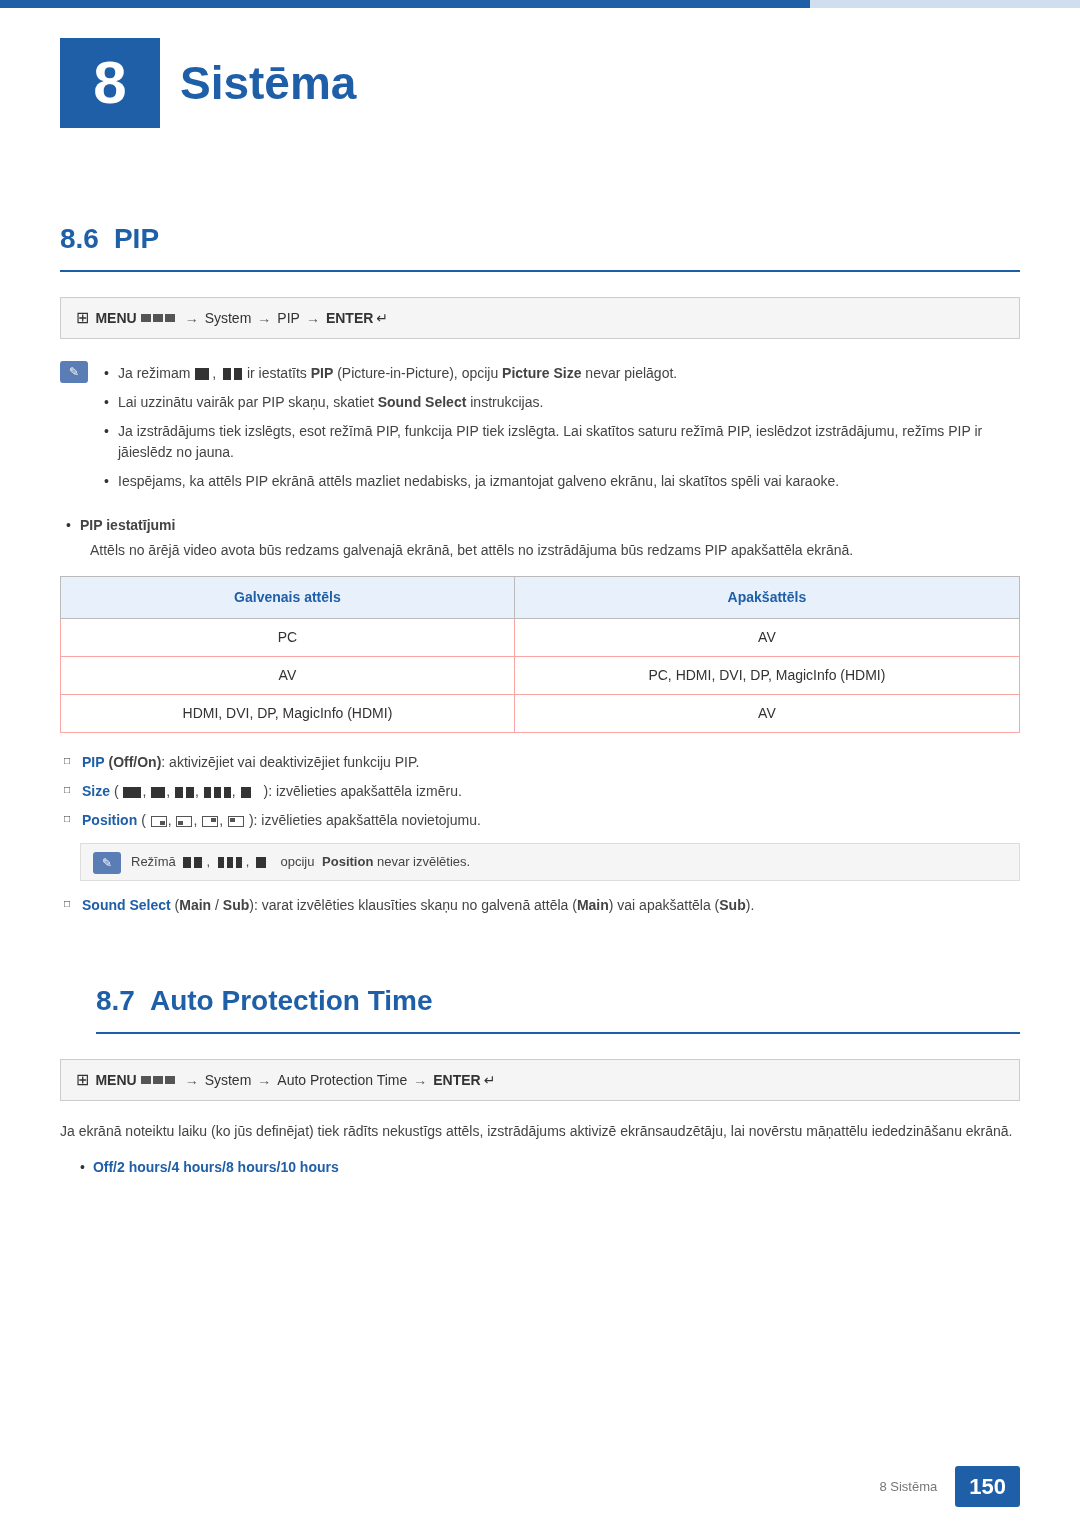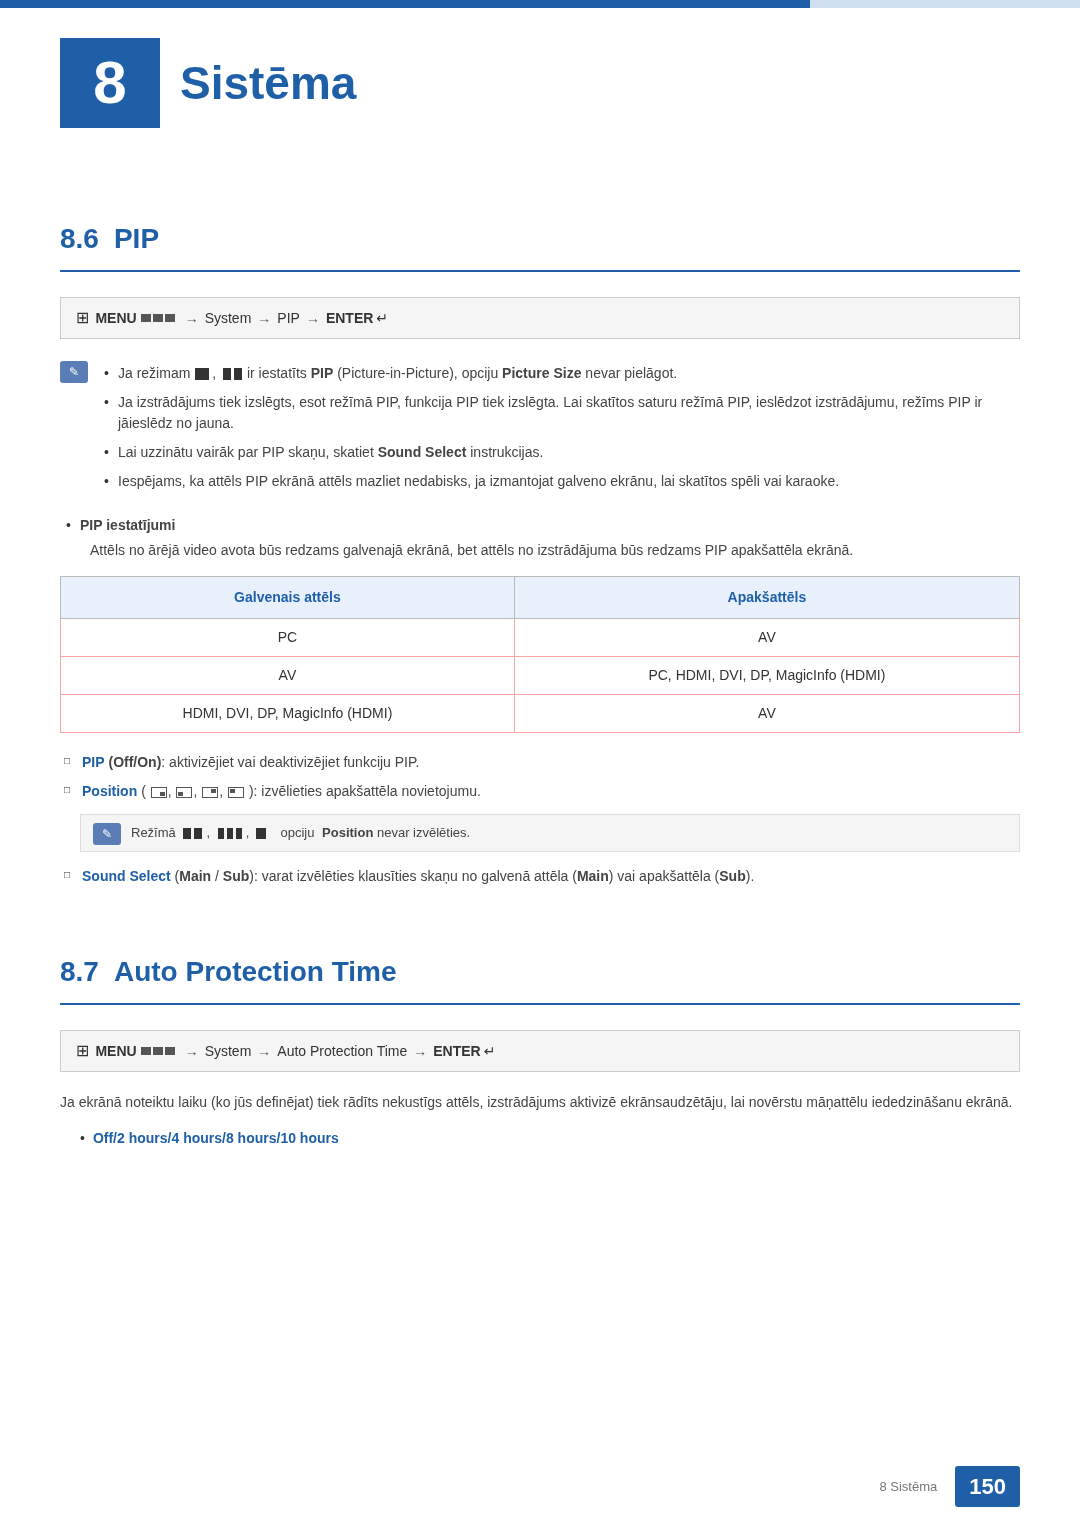--- a/index.html
+++ b/index.html
@@ -321,24 +321,24 @@
     <div class="note-block">
       <div class="note-icon"></div>
       <ul class="bullet-list">
         <li>
           Ja režimam <span class="inline-icon icon-rect-medium" style="width:14px;height:12px;"></span><span style="margin:0 2px;">,</span> <span style="display:inline-flex; gap:1px; vertical-align:middle;">
               <span class="inline-icon icon-rect-medium" style="width:8px;height:12px;"></span>
               <span class="inline-icon icon-rect-medium" style="width:8px;height:12px;"></span>
             </span> ir iestatīts <span class="bold">PIP</span> (Picture-in-Picture), opciju <span class="bold">Picture Size</span> nevar pielāgot.
         </li>
         <li>
-          Ja izstrādājums tiek izslēgts, esot režīmā PIP, funkcija PIP tiek izslēgta. Lai skatītos saturu režīmā PIP, ieslēdzot izstrādājumu, režīms PIP ir jāieslēdz no jauna.
+          Lai uzzinātu vairāk par PIP skaņu, skatiet <span class="bold">Sound Select</span> instrukcijas.
         </li>
         <li>
-          Lai uzzinātu vairāk par PIP skaņu, skatiet <span class="bold">Sound Select</span> instrukcijas.
+          Ja izstrādājums tiek izslēgts, esot režīmā PIP, funkcija PIP tiek izslēgta. Lai skatītos saturu režīmā PIP, ieslēdzot izstrādājumu, režīms PIP ir jāieslēdz no jauna.
         </li>
         <li>
           Iespējams, ka attēls PIP ekrānā attēls mazliet nedabisks, ja izmantojat galveno ekrānu, lai skatītos spēli vai karaoke.
         </li>
       </ul>
     </div>
   </div>
 
   <ul class="bullet-list">
     <li>
@@ -371,20 +371,37 @@
     </tbody>
   </table>
 
   <ul class="square-list">
 
     <li>
       <span class="bold blue">PIP</span>
       <span> <span class="bold">(Off/On)</span>: aktivizējiet vai deaktivizējiet funkciju PIP.</span>
     </li>
 
+    <li>
+      <span class="bold blue">Size</span>
+      <span> (
+        <span class="inline-icon icon-rect-wide" style="width:18px;height:11px;"></span>,
+        <span class="inline-icon" style="width:14px;height:11px;"></span>,
+        <span style="display:inline-flex; gap:1px; vertical-align:middle;">
+            <span class="inline-icon" style="width:8px;height:11px;"></span>
+            <span class="inline-icon" style="width:8px;height:11px;"></span>
+          </span>,
+        <span style="display:inline-flex; gap:1px; vertical-align:middle;">
+            <span class="inline-icon" style="width:7px;height:11px;"></span>
+            <span class="inline-icon" style="width:7px;height:11px;"></span>
+            <span class="inline-icon" style="width:7px;height:11px;"></span>
+          </span>,
+        <span class="inline-icon" style="width:18px;height:11px; background: linear-gradient(to right, #333 55%, transparent 55%);"></span>
+        ): izvēlieties apakšattēla izmēru.</span>
+    </li>
 
     <li>
       <span class="bold blue">Position</span>
       <span> (
         <span class="inline-icon icon-rect-wide" style="width:16px;height:11px; background:transparent; border:1.5px solid #555; position:relative;">
           <span style="position:absolute; bottom:1px; right:1px; width:5px; height:4px; background:#555;"></span>
         </span>,
         <span class="inline-icon icon-rect-wide" style="width:16px;height:11px; background:transparent; border:1.5px solid #555; position:relative;">
           <span style="position:absolute; bottom:1px; left:1px; width:5px; height:4px; background:#555;"></span>
         </span>,
@@ -418,21 +435,21 @@
 
   <ul class="square-list">
     <li>
       <span class="bold blue">Sound Select</span>
       <span>
         (<span class="bold">Main</span> / <span class="bold">Sub</span>): varat izvēlēties klausīties skaņu no galvenā attēla (<span class="bold">Main</span>) vai apakšattēla (<span class="bold">Sub</span>).
       </span>
     </li>
   </ul>
 
-  <div class="section-header" style="margin-top: 60px;">
+  <div class="section-header" style="margin-top: 60px; margin-left: 36px;">
     <span class="section-number">8.7</span>
     <span class="section-title">Auto Protection Time</span>
   </div>
 
   <div class="menu-nav">
     <span class="menu-icon">⊞</span>
     <span class="bold">MENU</span>
     <span style="margin:0 4px; display:inline-flex; gap:2px;">
       <span style="display:inline-block; width:10px; height:8px; background:#555; border:1px solid #555;"></span>
       <span style="display:inline-block; width:10px; height:8px; background:#555; border:1px solid #555;"></span>

